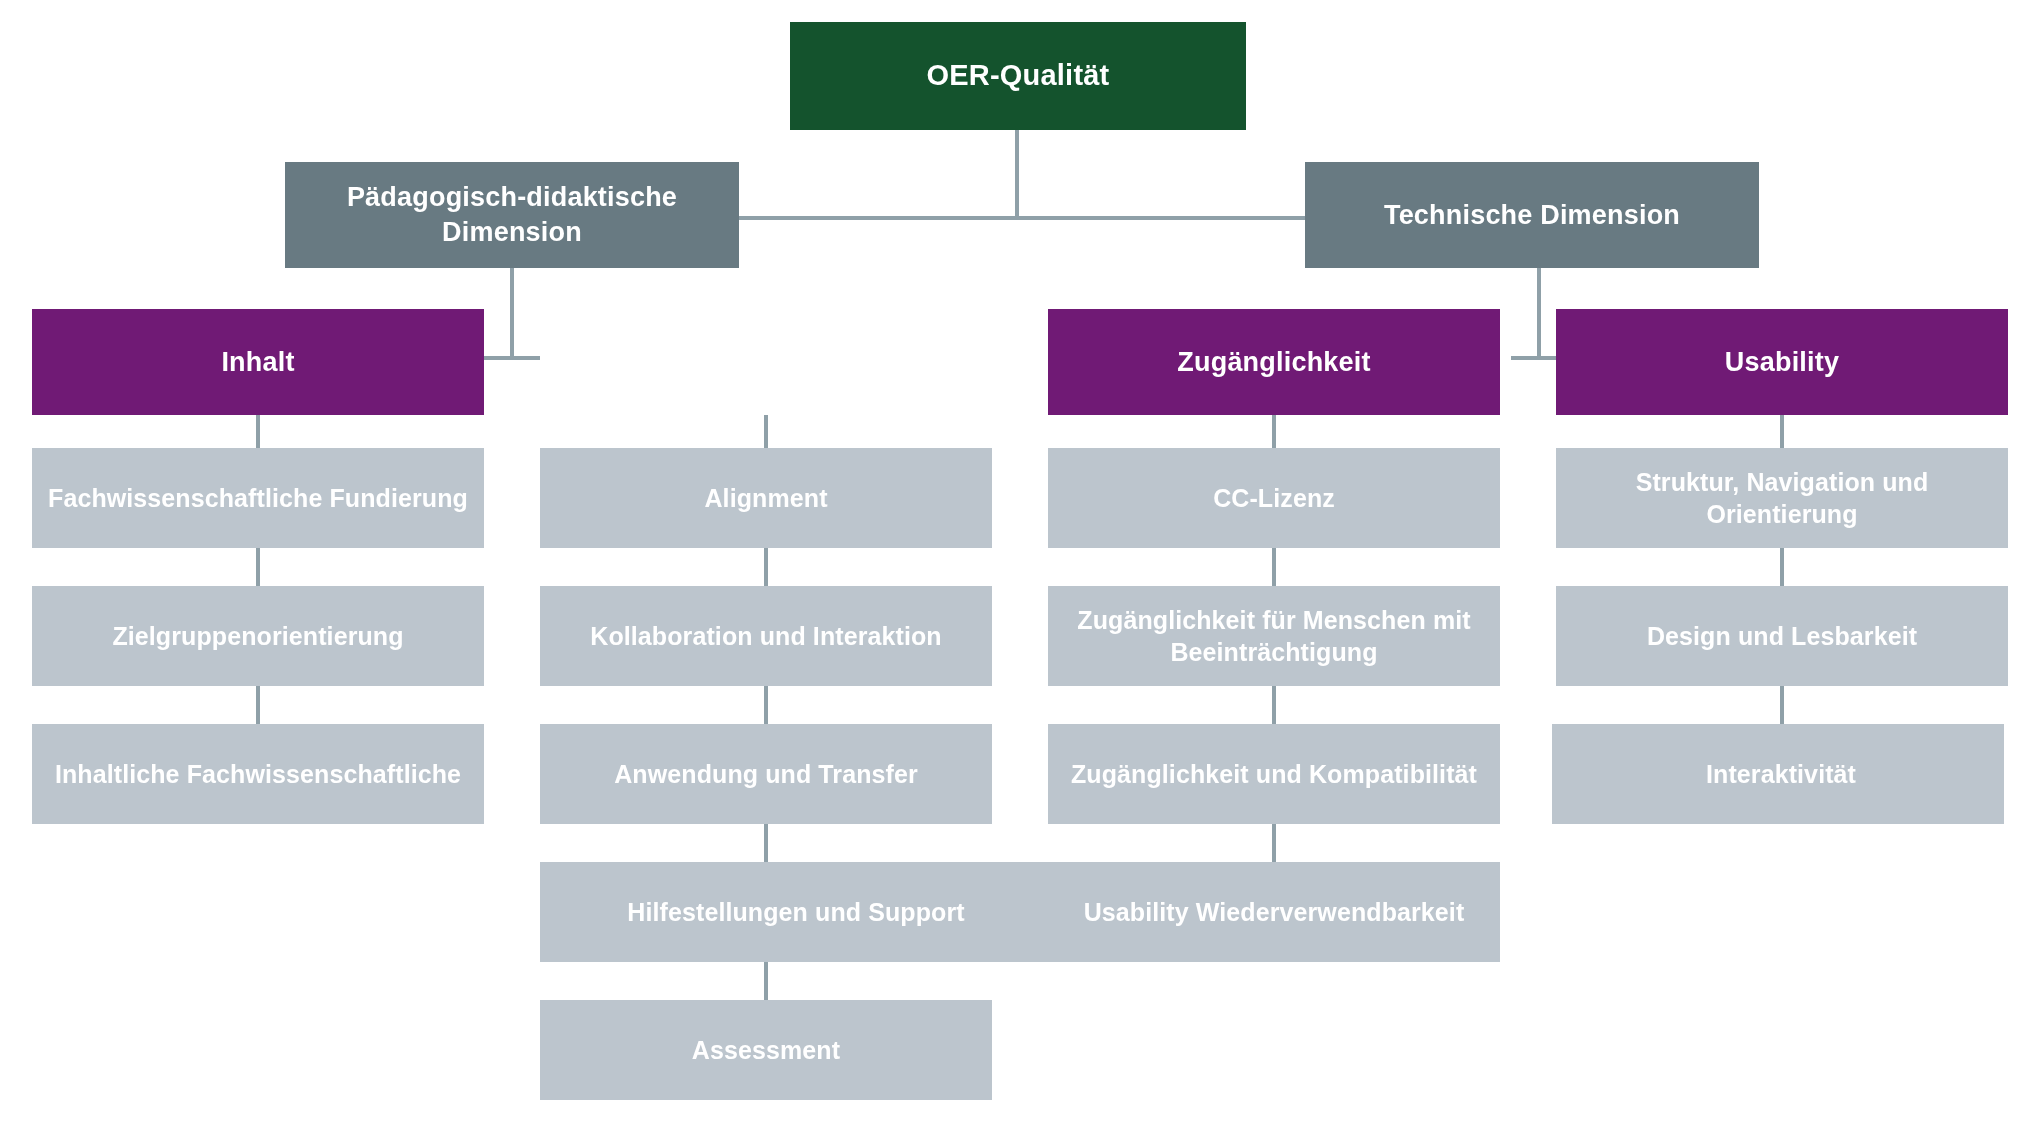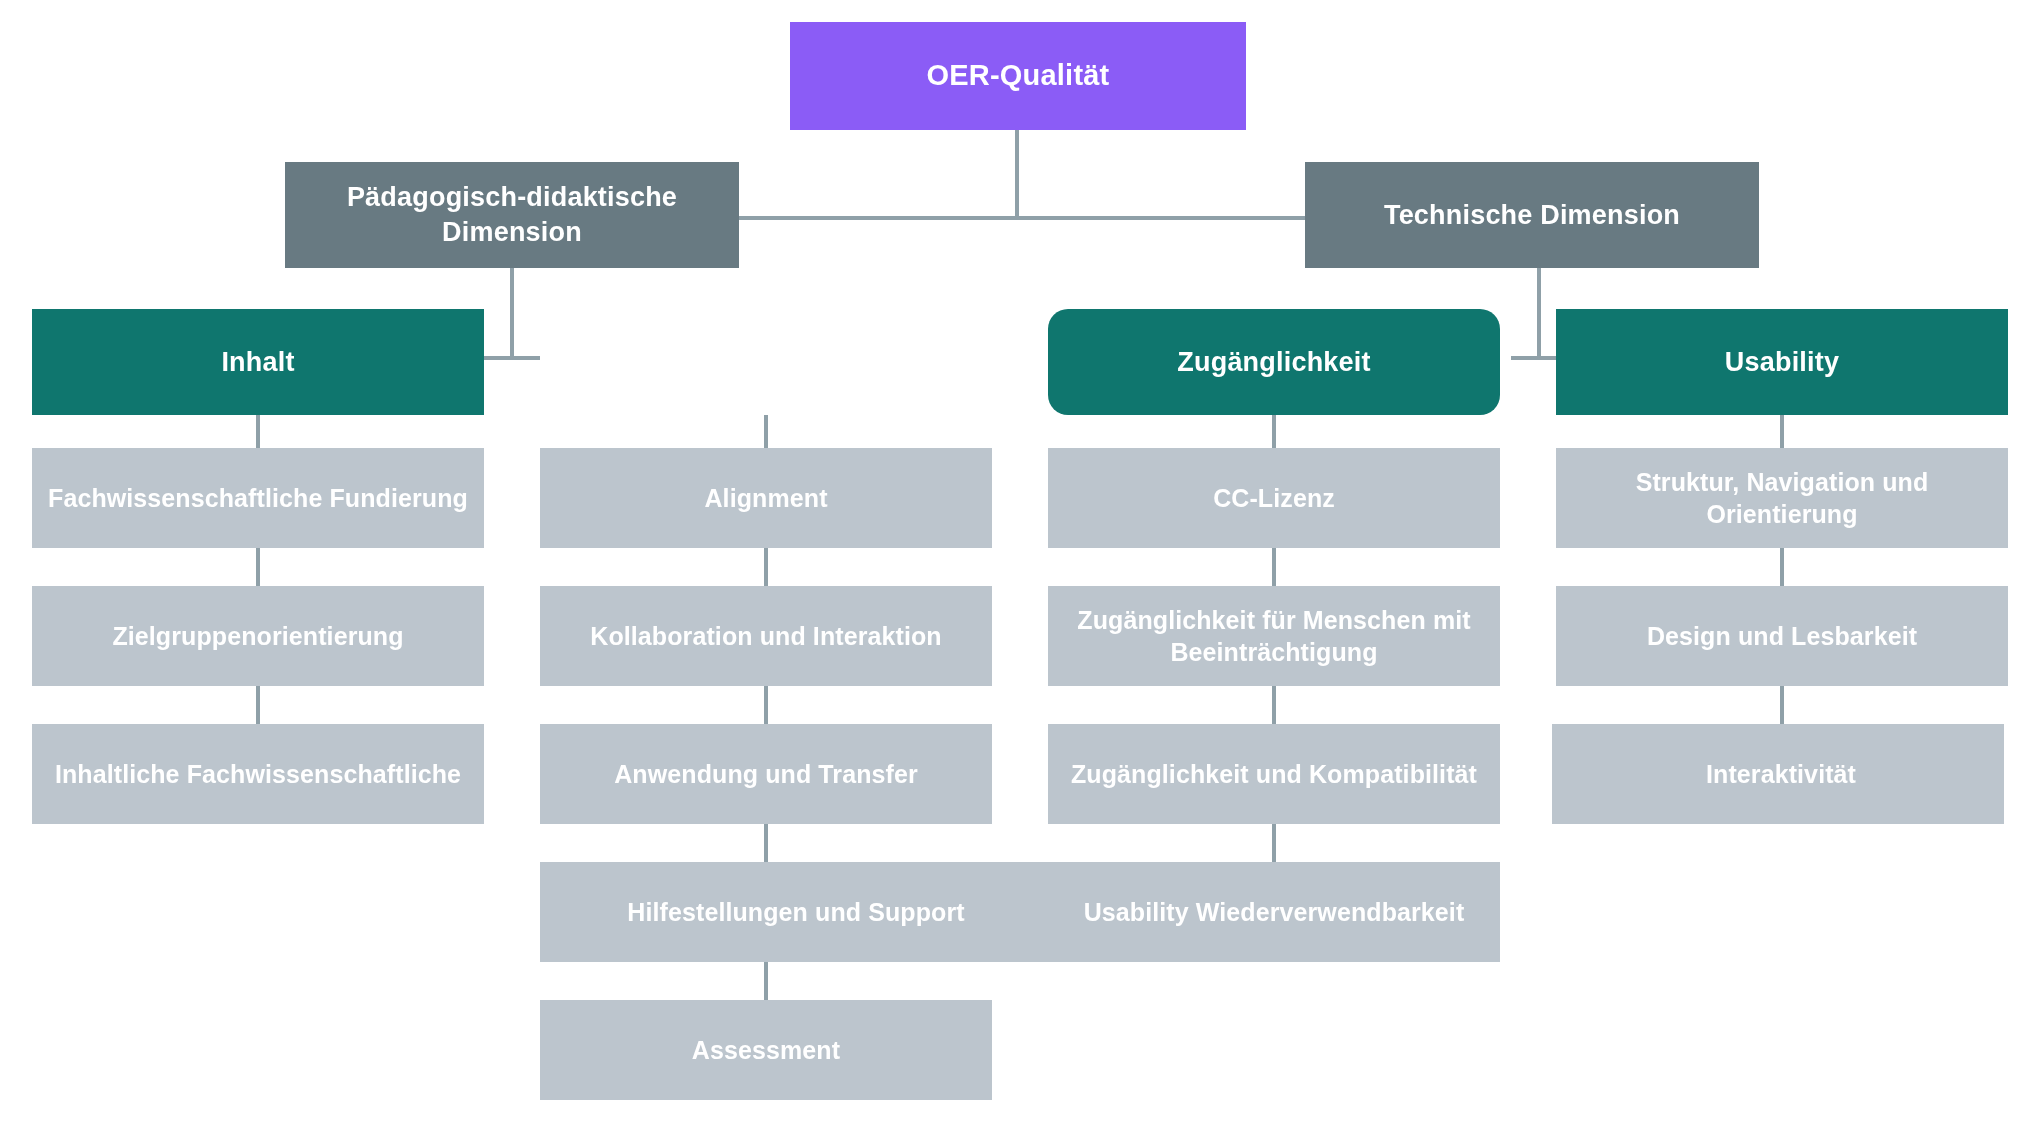--- a/index.html
+++ b/index.html
@@ -20,23 +20,23 @@
     justify-content:center;
     text-align:center;
     color:#ffffff;
     font-weight:bold;
     line-height:1.28;
     padding:4px 10px;
     z-index:2;
   }
   .node span{display:block;}
 
-  .lvl-root{background:#8b5cf6;font-size:29px;letter-spacing:.2px;}
+  .lvl-root{background:#14532d;font-size:29px;letter-spacing:.2px;}
   .lvl-dim {background:#687a82;font-size:27px;letter-spacing:.2px;}
-  .lvl-cat {background:#0f766e;font-size:27px;letter-spacing:.2px;}
+  .lvl-cat {background:#701a75;font-size:27px;letter-spacing:.2px;}
   .lvl-leaf{background:#bcc5cd;font-size:25px;letter-spacing:.1px;}
 
   .conn{position:absolute;background:#8fa0a8;z-index:1;}
   .conn.v{width:4px;}
   .conn.h{height:4px;}
 </style>
 </head>
 <body>
 
 <div id="diagram">
@@ -66,21 +66,21 @@
   <div class="node lvl-dim" style="left:285px;top:162px;width:454px;height:106px;">
     <span>Pädagogisch-didaktische Dimension</span>
   </div>
   <div class="node lvl-dim" style="left:1305px;top:162px;width:454px;height:106px;">
     <span>Technische Dimension</span>
   </div>
 
   <div class="node lvl-cat" style="left:32px;top:309px;width:452px;height:106px;">
     <span>Inhalt</span>
   </div>
-  <div class="node lvl-cat" style="left:1048px;top:309px;width:452px;height:106px;border-radius:20px;">
+  <div class="node lvl-cat" style="left:1048px;top:309px;width:452px;height:106px;">
     <span>Zugänglichkeit</span>
   </div>
   <div class="node lvl-cat" style="left:1556px;top:309px;width:452px;height:106px;">
     <span>Usability</span>
   </div>
 
   <div class="node lvl-leaf" style="left:32px;top:448px;width:452px;height:100px;">
     <span>Fachwissenschaftliche Fundierung</span>
   </div>
   <div class="node lvl-leaf" style="left:32px;top:586px;width:452px;height:100px;">

